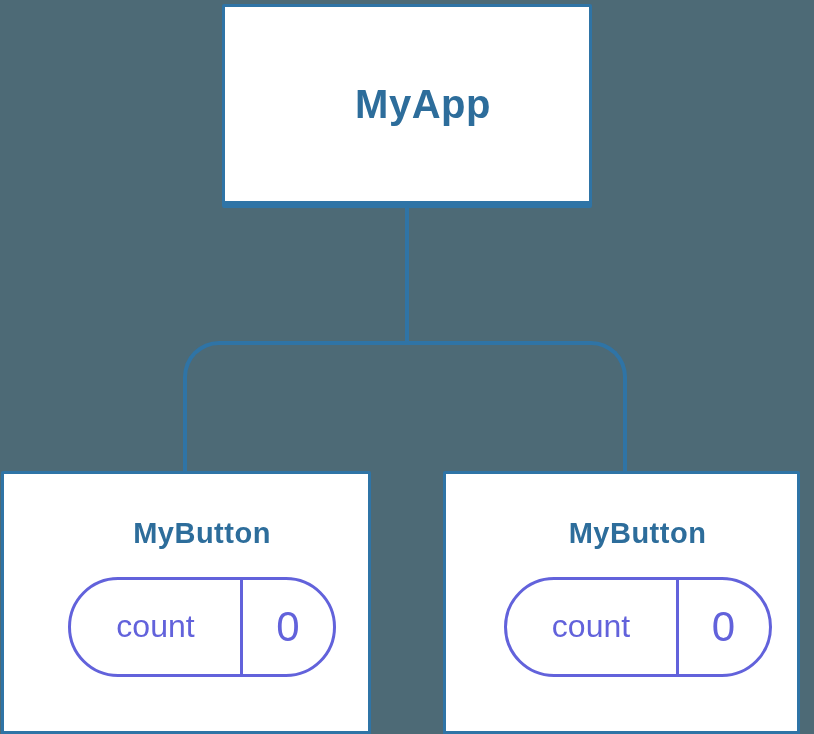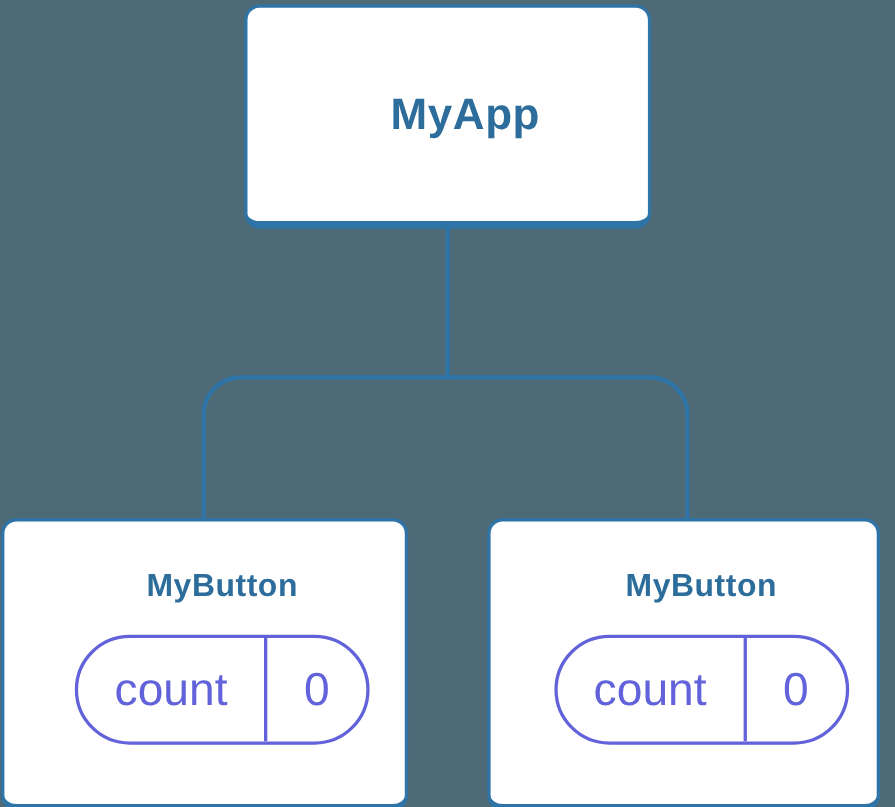--- a/index.html
+++ b/index.html
@@ -19,21 +19,21 @@
     position:relative;
     width:814px;height:734px;
     background:var(--bg);
     overflow:hidden;
   }
   .node{
     position:absolute;
     background:var(--node-fill);
     border:3px solid var(--line);
     border-bottom-width:7px;
-    border-radius:14px;
+    border-radius:2px;
     padding-left:32px;
   }
   .node-root{
     left:222px;top:4px;width:370px;height:204px;
     display:flex;align-items:center;justify-content:center;
   }
   .node-child{
     top:471px;height:266px;
     border-bottom-width:6px;
     display:flex;flex-direction:column;align-items:center;
@@ -70,21 +70,21 @@
     border-radius:50px;
     display:flex;
     align-items:stretch;
     overflow:hidden;
     background:var(--node-fill);
   }
   .state-key{
     flex:1;
     display:flex;align-items:center;justify-content:center;
     color:var(--state);
-    font-size:42px;
+    font-size:32px;
     text-align:right;
   }
   .state-divider{
     width:3px;
     background:var(--state);
   }
   .state-value{
     width:90px;
     display:flex;align-items:center;justify-content:center;
     color:var(--state);

